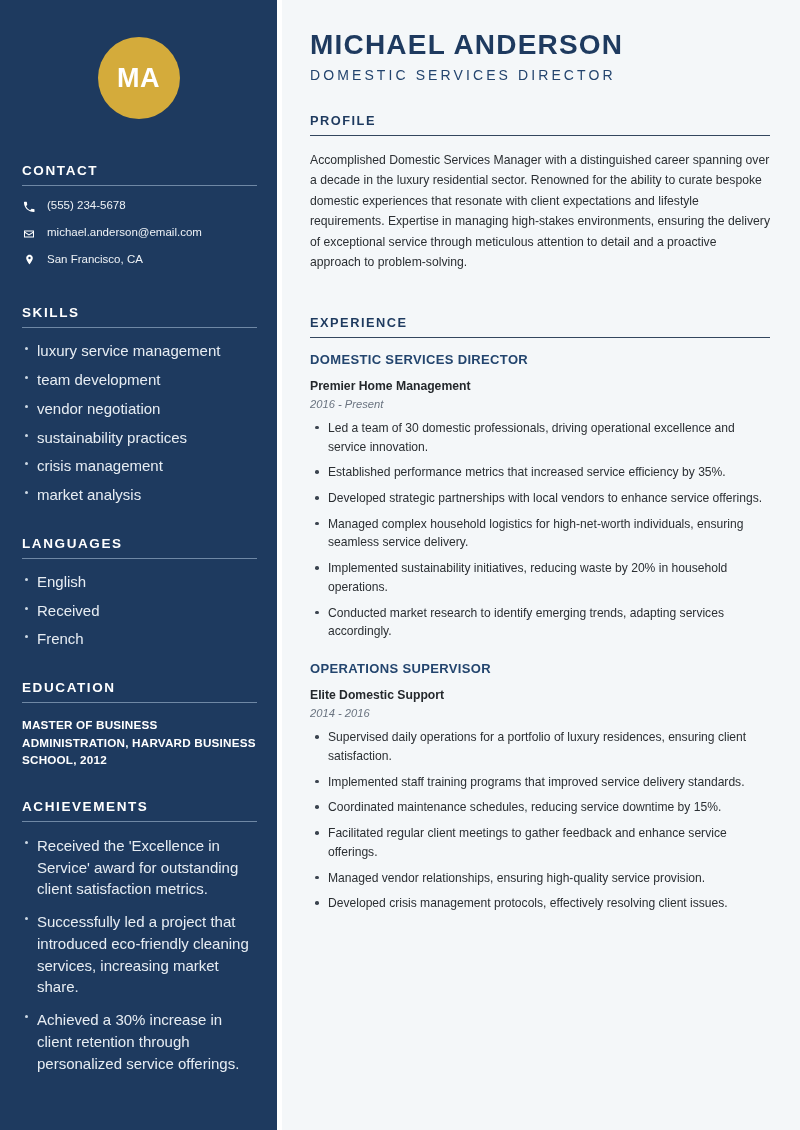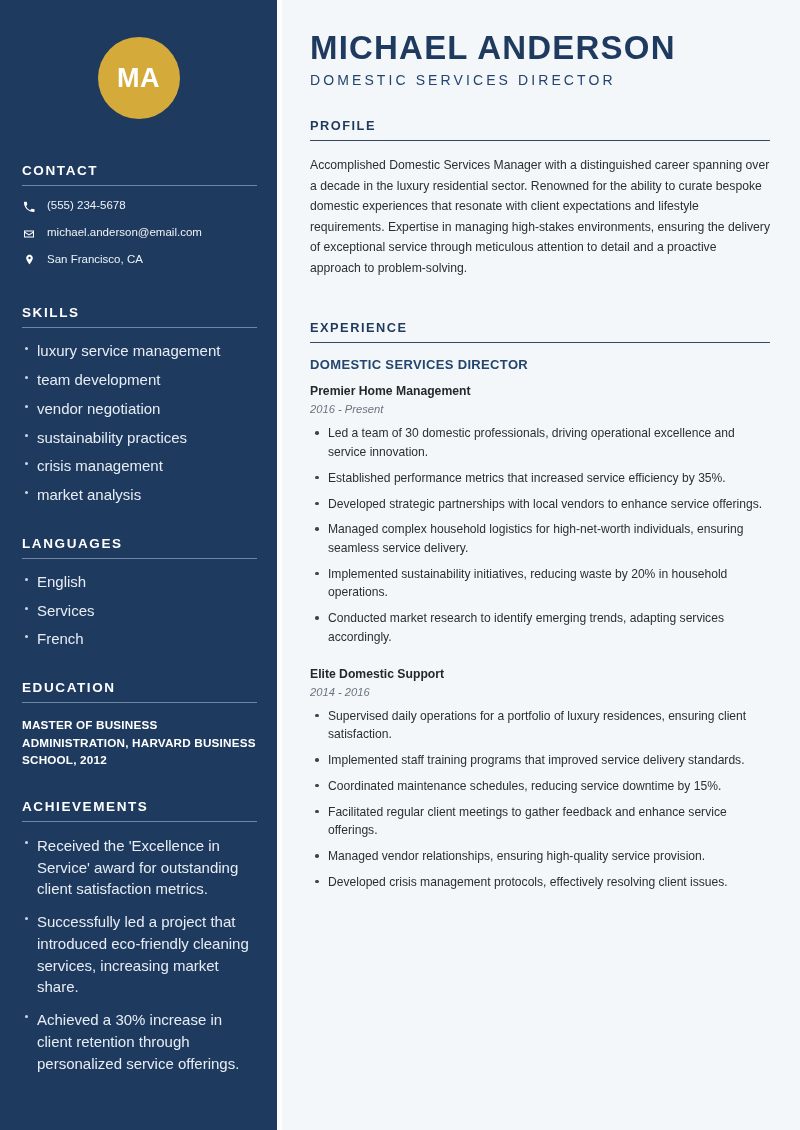--- a/index.html
+++ b/index.html
@@ -137,21 +137,21 @@
     min-width: 5px;
     background: #ffffff;
   }
   .main {
     flex: 1;
     background: #f4f7f9;
     box-sizing: border-box;
     padding: 30px 30px 0 28px;
   }
   .name {
-    font-size: 33px;
+    font-size: 28px;
     font-weight: bold;
     letter-spacing: 1.2px;
     color: #1e3a5f;
     margin: 0 0 6px 0;
     line-height: 1.1;
   }
   .role {
     font-size: 14px;
     letter-spacing: 3.1px;
     color: #23446e;
@@ -286,21 +286,21 @@
         </ul>
       </section>
 
       <div class="sp-22"></div>
 
       <section class="side-section">
         <h2 class="side-title">LANGUAGES</h2>
         <hr class="side-rule">
         <ul class="bullet-list">
           <li>English</li>
-          <li>Services</li>
+          <li>Received</li>
           <li>French</li>
         </ul>
       </section>
 
       <div class="sp-22"></div>
 
       <section class="side-section">
         <h2 class="side-title">EDUCATION</h2>
         <hr class="side-rule">
         <div class="edu-text">MASTER OF BUSINESS ADMINISTRATION, HARVARD BUSINESS SCHOOL, 2012</div>
@@ -348,20 +348,21 @@
           <li>Led a team of 30 domestic professionals, driving operational excellence and service innovation.</li>
           <li>Established performance metrics that increased service efficiency by 35%.</li>
           <li>Developed strategic partnerships with local vendors to enhance service offerings.</li>
           <li>Managed complex household logistics for high-net-worth individuals, ensuring seamless service delivery.</li>
           <li>Implemented sustainability initiatives, reducing waste by 20% in household operations.</li>
           <li>Conducted market research to identify emerging trends, adapting services accordingly.</li>
         </ul>
       </div>
 
       <div class="job">
+        <div class="job-title">OPERATIONS SUPERVISOR</div>
         <div class="job-company">Elite Domestic Support</div>
         <div class="job-dates">2014 - 2016</div>
         <ul class="job-bullets">
           <li>Supervised daily operations for a portfolio of luxury residences, ensuring client satisfaction.</li>
           <li>Implemented staff training programs that improved service delivery standards.</li>
           <li>Coordinated maintenance schedules, reducing service downtime by 15%.</li>
           <li>Facilitated regular client meetings to gather feedback and enhance service offerings.</li>
           <li>Managed vendor relationships, ensuring high-quality service provision.</li>
           <li>Developed crisis management protocols, effectively resolving client issues.</li>
         </ul>

